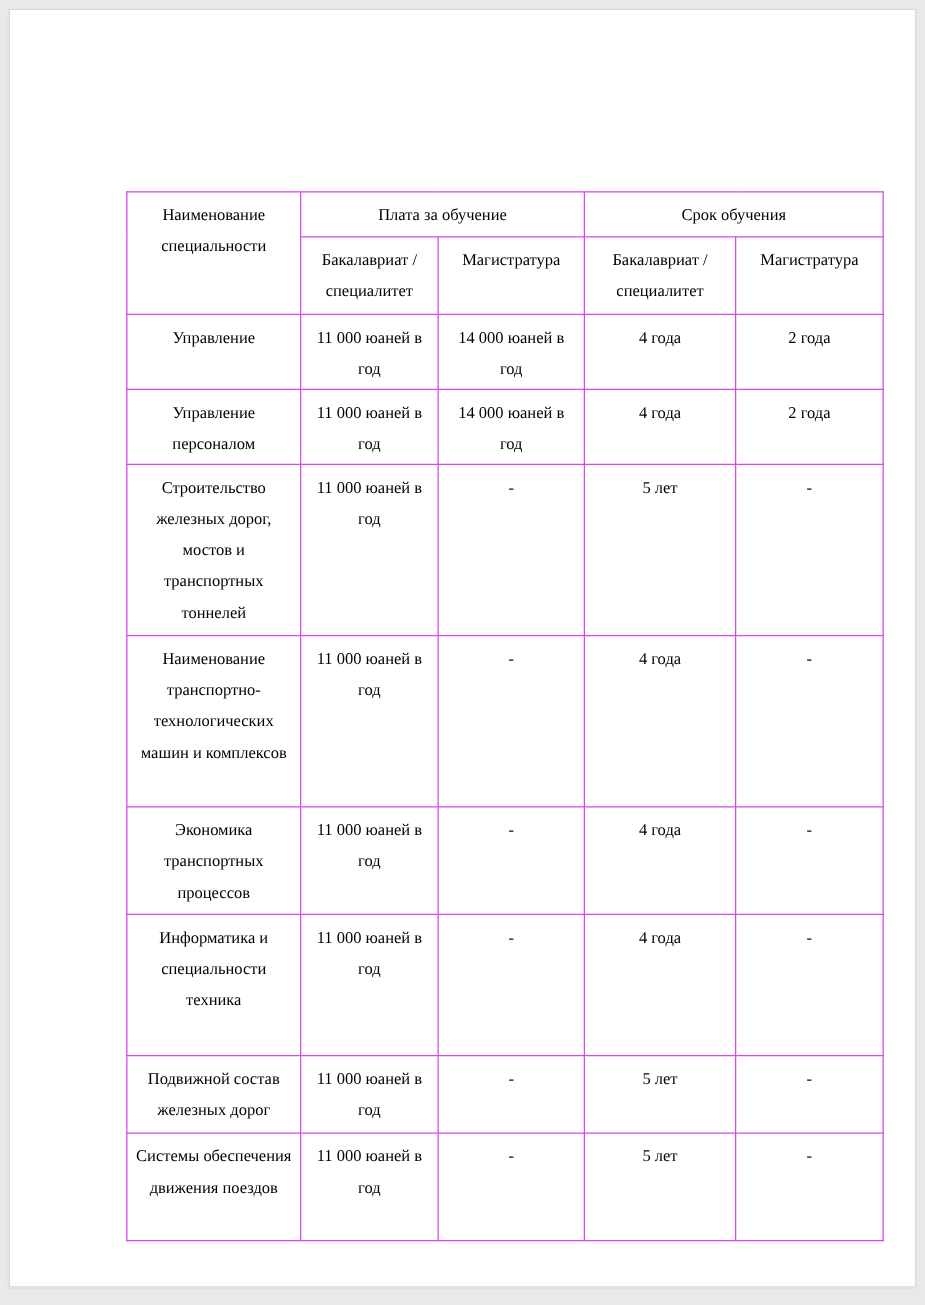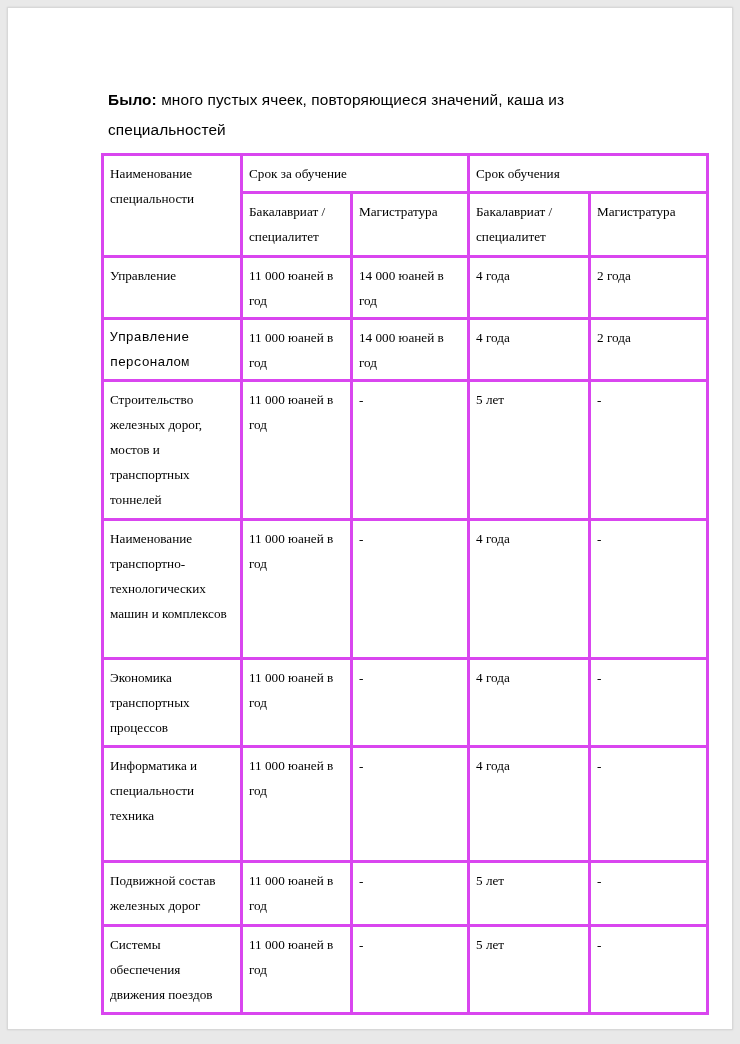--- a/index.html
+++ b/index.html
@@ -58,77 +58,74 @@
     color: #000000;
   }
   table.doc col.c1 { width: 139px; }
   table.doc col.c2 { width: 110px; }
   table.doc col.c3 { width: 117px; }
   table.doc col.c4 { width: 121px; }
   table.doc col.c5 { width: 118px; }
 
   table.doc th,
   table.doc td {
-    border: 3px solid #d946ef;
-    text-align: left;
+    border: 1px solid #d946ef;
+    text-align: center;
     vertical-align: top;
     padding: 5px 6px 4px 6px;
     line-height: 25px;
     font-weight: normal;
   }
   table.doc th {
     vertical-align: top;
   }
   th.hd-name {
     vertical-align: top;
   }
 </style>
 </head>
 <body>
 
 <div class="page">
 
-  <p class="heading">
-    <span class="lead">Было:</span><span> много пустых ячеек, повторяющиеся значений, каша из специальностей</span>
-  </p>
 
   <div class="tbl-wrap">
     <table class="doc">
       <colgroup>
         <col class="c1">
           <col class="c2">
           <col class="c3">
           <col class="c4">
           <col class="c5">
       </colgroup>
       <thead>
         <tr>
           <th class="hd-name" rowspan="2" style="height:78px;">Наименование специальности</th>
-          <th colspan="2" style="height:26px;">Срок за обучение</th>
+          <th colspan="2" style="height:26px;">Плата за обучение</th>
           <th colspan="2">Срок обучения</th>
         </tr>
         <tr>
           <th style="height:52px;">Бакалавриат / специалитет</th>
           <th>Магистратура</th>
           <th>Бакалавриат / специалитет</th>
           <th>Магистратура</th>
         </tr>
       </thead>
       <tbody>
 
         <tr>
           <td style="height:50px;">Управление</td>
           <td>11 000 юаней в год</td>
           <td>14 000 юаней в год</td>
           <td>4 года</td>
           <td>2 года</td>
         </tr>
 
         <tr>
-          <td style="height:50px;font-family:Liberation Mono, monospace;">Управление персоналом</td>
+          <td style="height:50px;">Управление персоналом</td>
           <td>11 000 юаней в год</td>
           <td>14 000 юаней в год</td>
           <td>4 года</td>
           <td>2 года</td>
         </tr>
 
         <tr>
           <td style="height:127px;">Строительство железных дорог, мостов и транспортных тоннелей</td>
           <td>11 000 юаней в год</td>
           <td>-</td>

